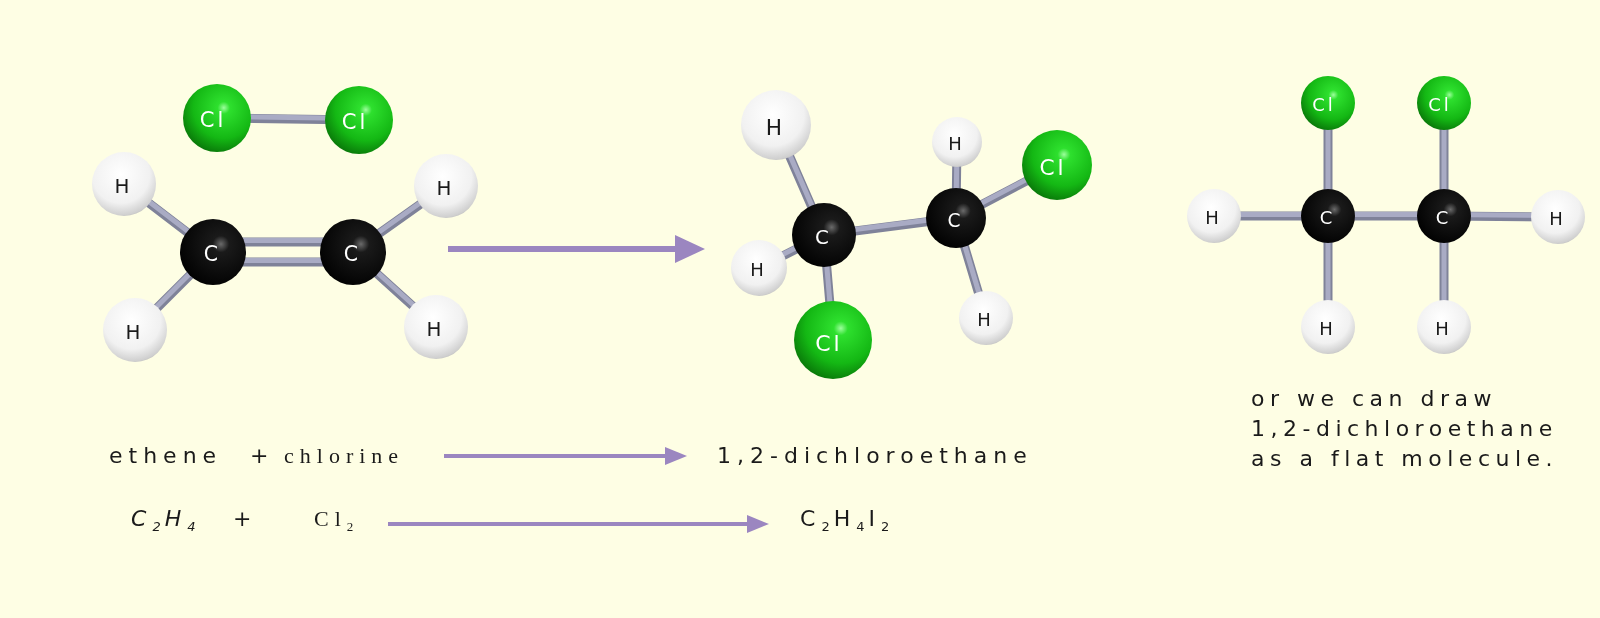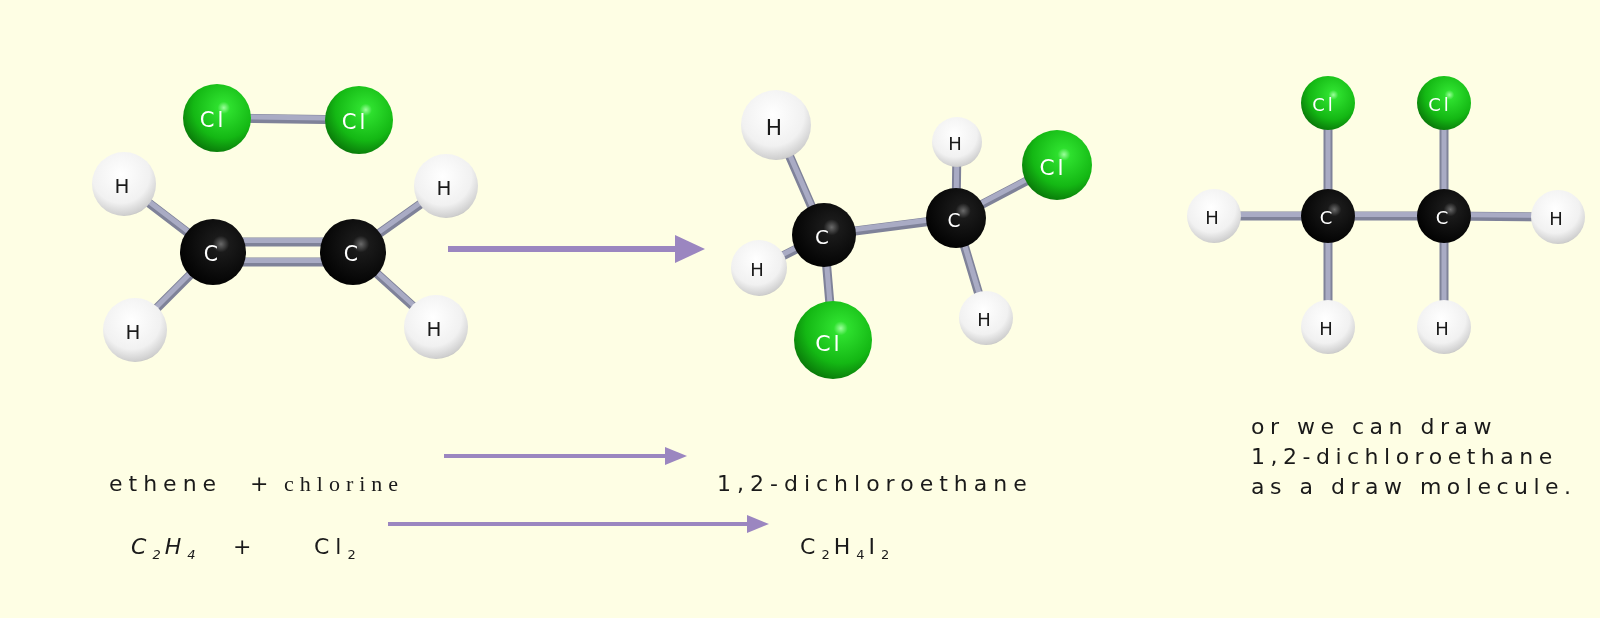--- a/index.html
+++ b/index.html
@@ -6,21 +6,21 @@
   body {
     width: 1600px; height: 618px; overflow: hidden;
     background: #fefee4;
     font-family: "DejaVu Sans", sans-serif;
     position: relative;
   }
   #stage { position: absolute; left: 0; top: 0; width: 1600px; height: 618px; }
   .lbl {
     position: absolute; color: #1a1a1a;
     font-family: "DejaVu Sans", sans-serif;
-    font-size: 22px; letter-spacing: 6px; white-space: nowrap; margin-top: 28px;
+    font-size: 22px; letter-spacing: 6px; white-space: nowrap;
   }
   .lbl sub { font-size: 13px; letter-spacing: 4px; vertical-align: -5px; }
   .note { font-size: 22px; line-height: 30px; letter-spacing: 5.5px; }
 </style>
 </head>
 <body>
 
 <div id="stage">
   <svg id="art" width="1600" height="618" viewBox="0 0 1600 618" xmlns="http://www.w3.org/2000/svg">
     <defs>
@@ -206,22 +206,22 @@
 
   
   <div class="lbl" style="left:109px; top:443px;">ethene</div>
   <div class="lbl" style="left:250px; top:443px;">+</div>
   <div class="lbl" style="left:284px; top:443px;font-family:Liberation Serif, serif;">chlorine</div>
   <div class="lbl" style="left:717px; top:443px;">1,2-dichloroethane</div>
 
   
   <div class="lbl" style="left:131px; top:506px;font-style:italic;"><span>C</span><sub>2</sub><span>H</span><sub>4</sub></div>
   <div class="lbl" style="left:233px; top:506px;">+</div>
-  <div class="lbl" style="left:314px; top:506px;"><span>Cl</span><sub>2</sub></div>
+  <div class="lbl" style="left:314px; top:506px;font-family:Liberation Serif, serif;"><span>Cl</span><sub>2</sub></div>
   <div class="lbl" style="left:800px; top:506px;"><span>C</span><sub>2</sub><span>H</span><sub>4</sub><span>I</span><sub>2</sub></div>
 
   
   <div class="lbl note" style="left:1251px; top:384px;">
     <div>or we can draw</div>
     <div>1,2-dichloroethane</div>
-    <div>as a draw molecule.</div>
+    <div>as a flat molecule.</div>
   </div>
 </div>
 
 </body></html>

